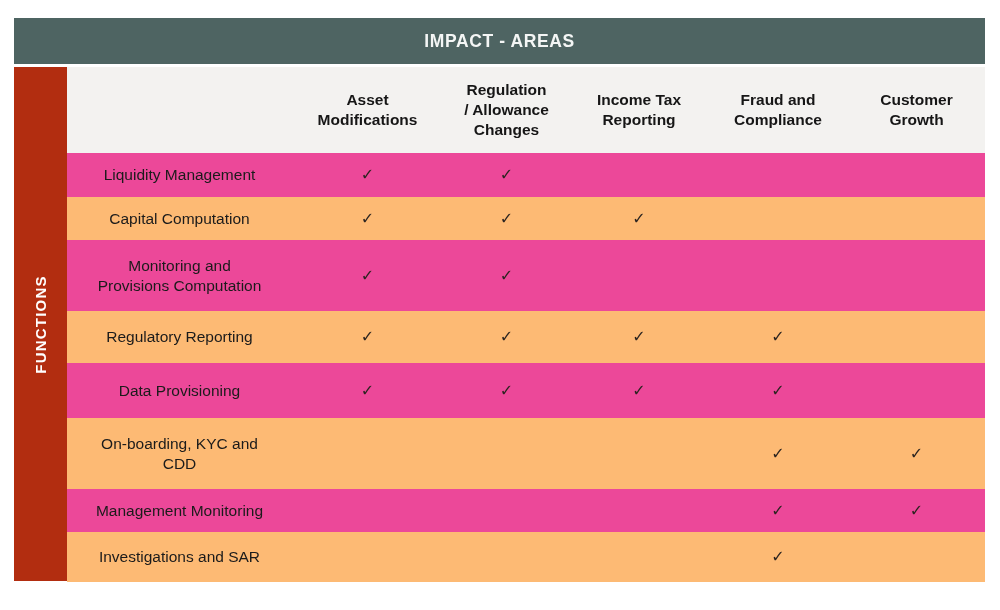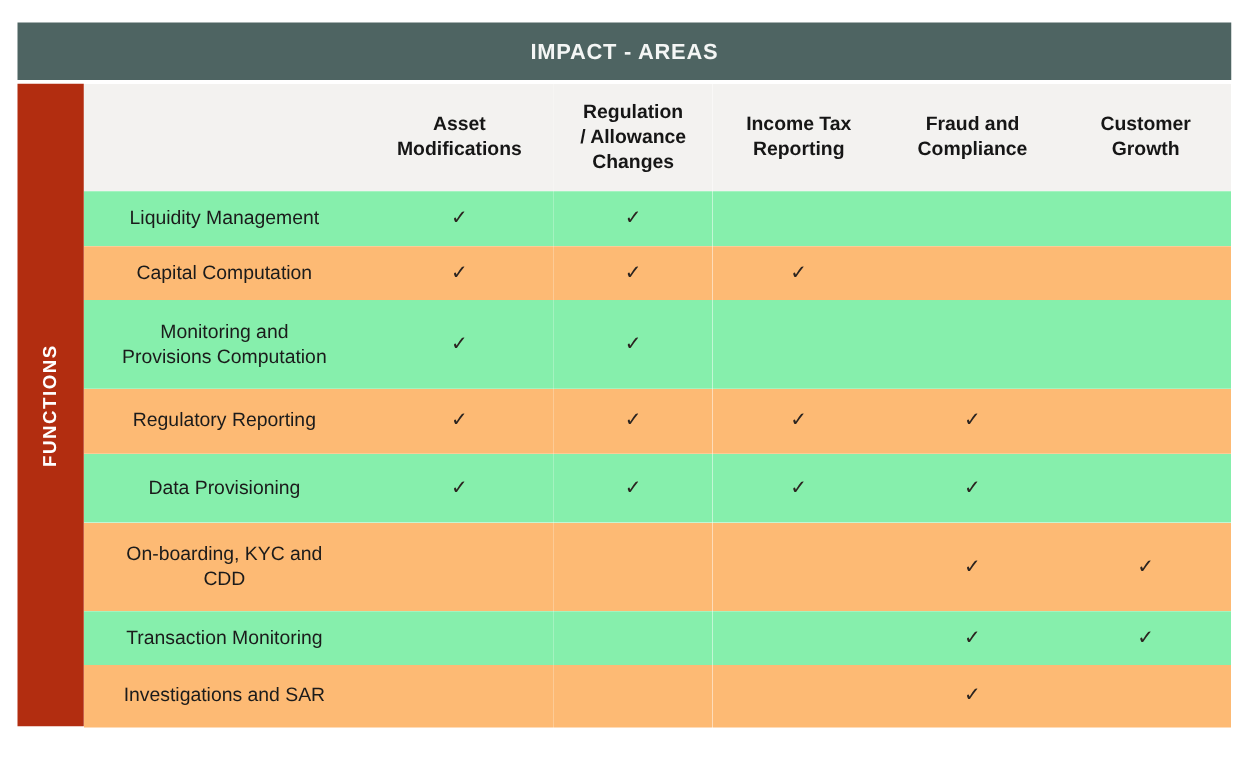--- a/index.html
+++ b/index.html
@@ -112,21 +112,21 @@
 
   
   tbody tr { }
   tbody td {
     border-right: 2px solid #ffffff;
     border-top: 2px solid #ffffff;
     vertical-align: middle;
   }
   tbody td.last { border-right: none; }
 
-  tbody tr.shade td { background: #86efac; }
+  tbody tr.shade td { background: #ec4899; }
   tbody tr.light td { background: #fdba74; }
 
   td.rowlabel {
     font-size: 15.5px;
     color: #1b1b1b;
     text-align: center;
     line-height: 1.26;
     padding: 0 10px;
     font-family: "Liberation Sans", sans-serif;
   }
@@ -234,21 +234,21 @@
         </tr>
         <tr class="light" style="height: 71px; margin-left: 36px;">
           <td class="rowlabel"><span>On-boarding, KYC and</span><br><span>CDD</span></td>
           <td class="cell"><span class="check empty">✓</span></td>
           <td class="cell"><span class="check empty">✓</span></td>
           <td class="cell"><span class="check empty">✓</span></td>
           <td class="cell"><span class="check">✓</span></td>
           <td class="cell last"><span class="check">✓</span></td>
         </tr>
         <tr class="shade" style="height: 43px;">
-          <td class="rowlabel"><span>Transaction Monitoring</span></td>
+          <td class="rowlabel"><span>Management Monitoring</span></td>
           <td class="cell"><span class="check empty">✓</span></td>
           <td class="cell"><span class="check empty">✓</span></td>
           <td class="cell"><span class="check empty">✓</span></td>
           <td class="cell"><span class="check">✓</span></td>
           <td class="cell last"><span class="check">✓</span></td>
         </tr>
         <tr class="light" style="height: 50px; margin-top: 24px;">
           <td class="rowlabel"><span>Investigations and SAR</span></td>
           <td class="cell"><span class="check empty">✓</span></td>
           <td class="cell"><span class="check empty">✓</span></td>

